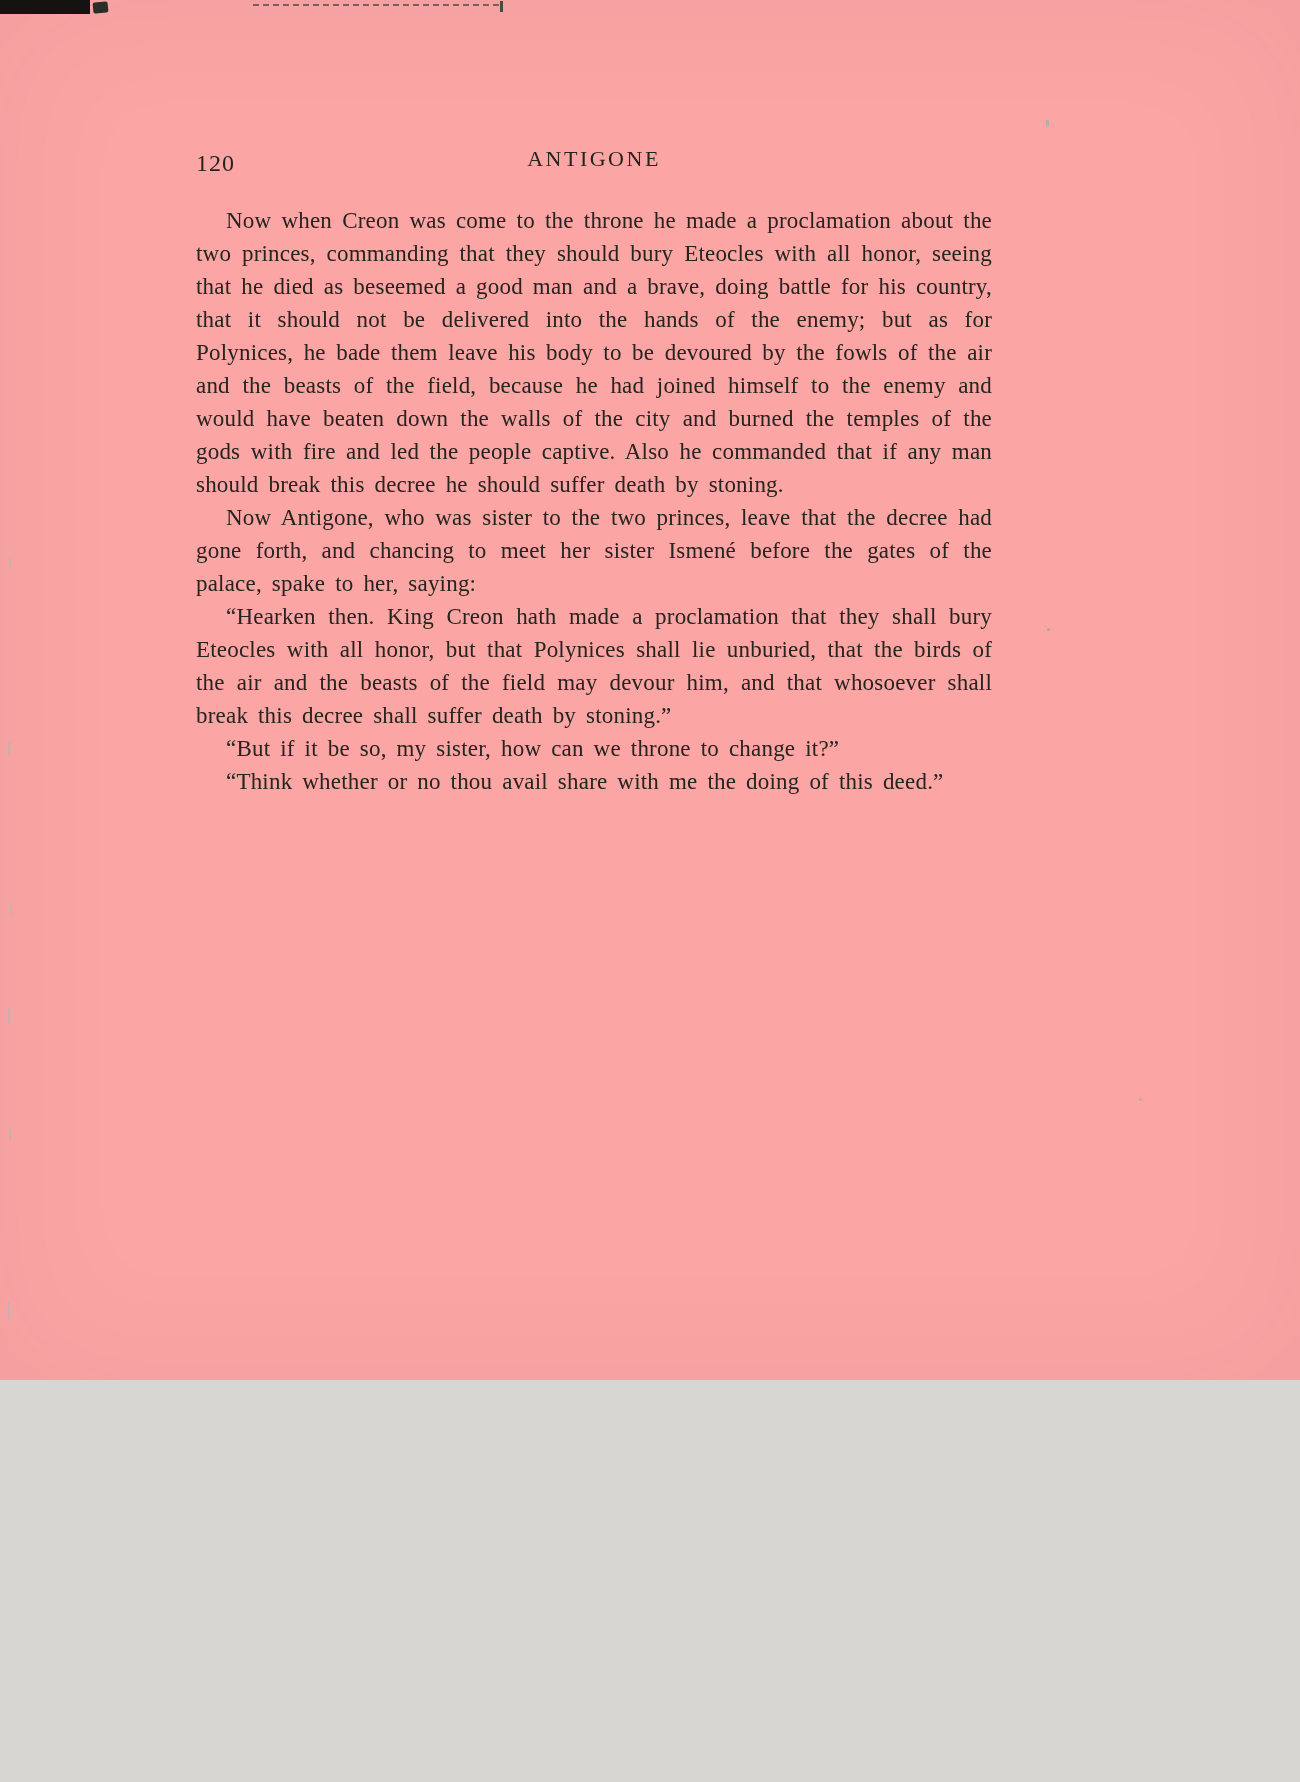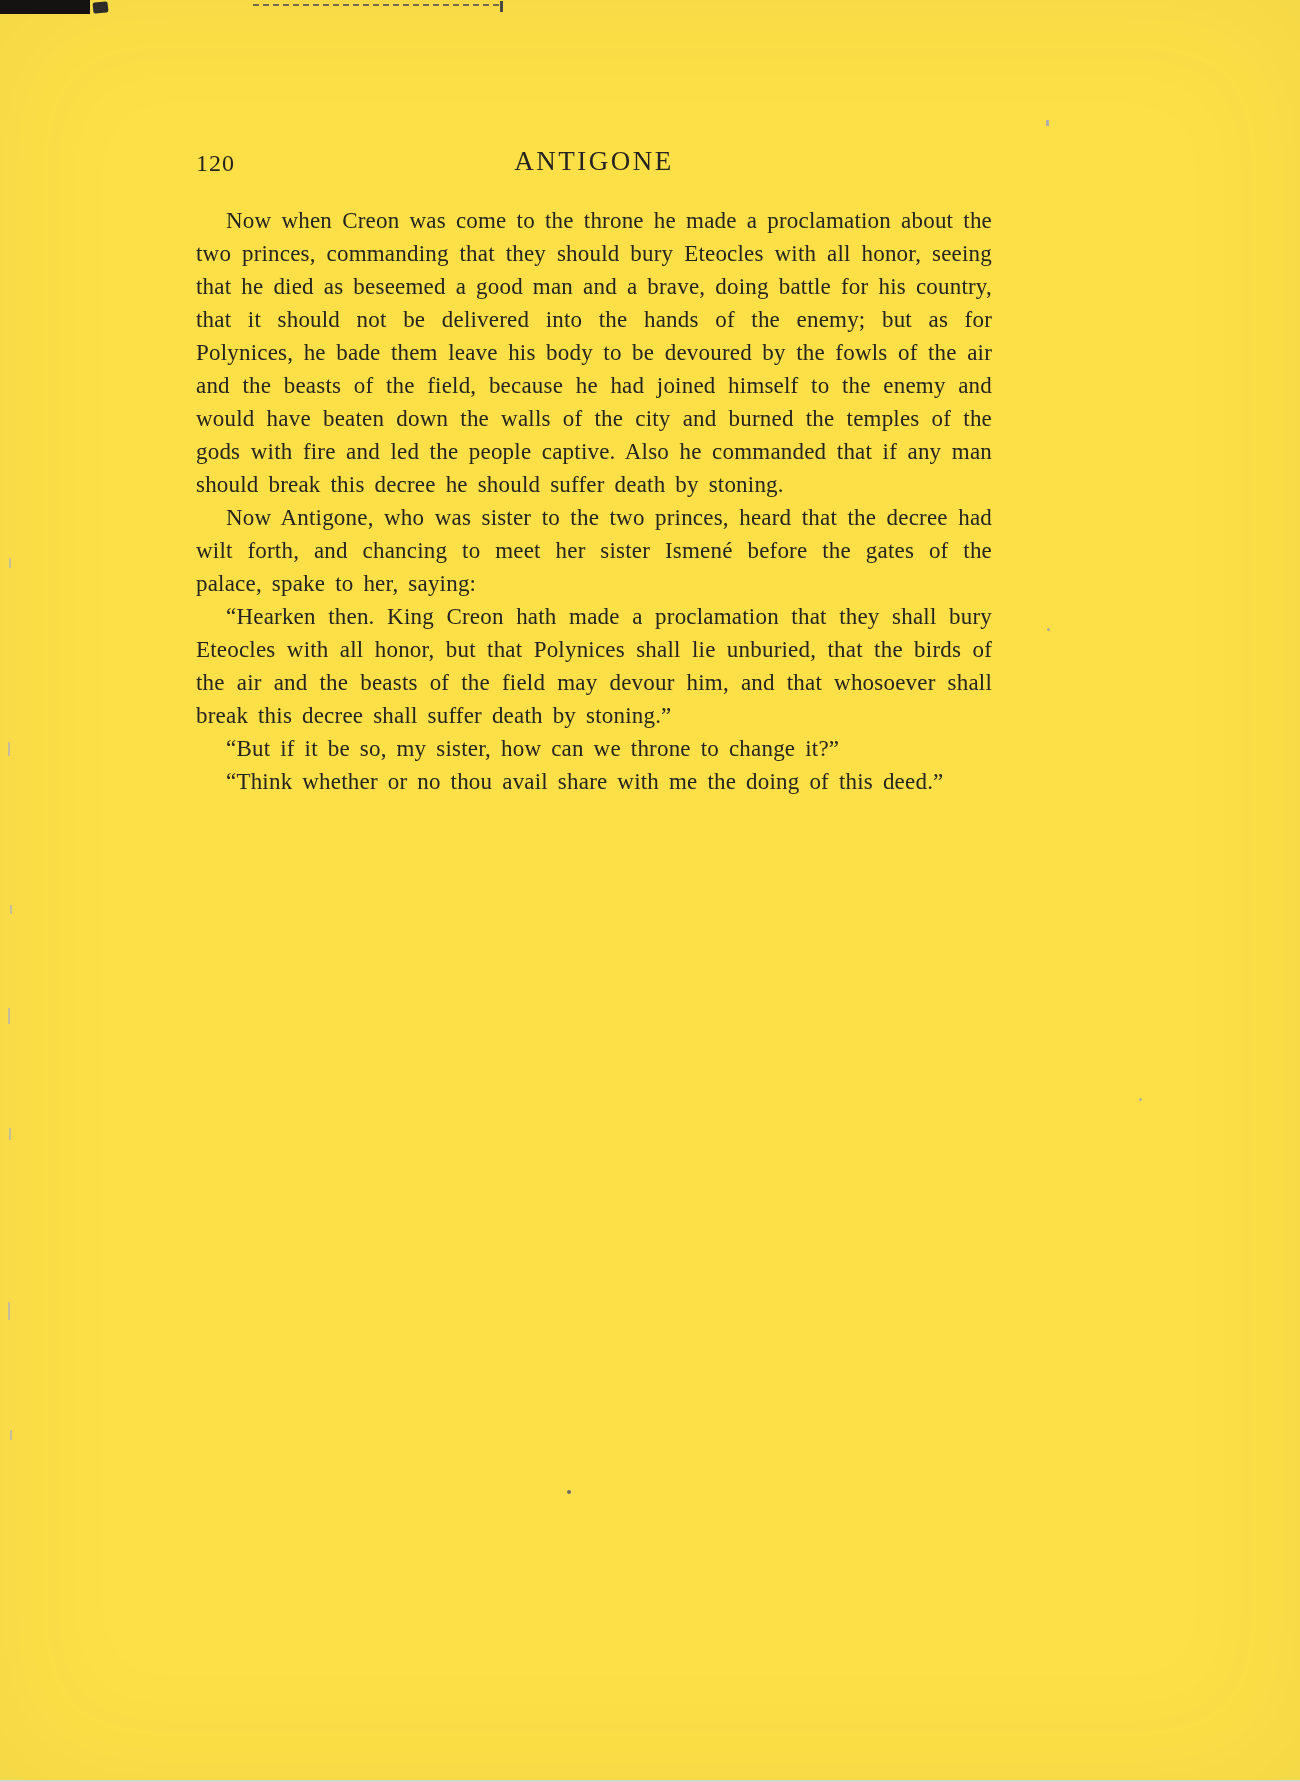--- a/index.html
+++ b/index.html
@@ -3,22 +3,22 @@
 <meta charset="utf-8">
 <style>
   html, body {
     margin: 0;
     padding: 0;
     background: #d8d6d2;
   }
   .scan-page {
     position: relative;
     width: 1300px;
-    height: 1780px;
-    background: #fde047;
+    height: 1380px;
+    background: #fca5a5;
     overflow: hidden;
     font-family: "Liberation Serif", "DejaVu Serif", serif;
     color: #26241f;
     box-shadow: inset 0 0 140px rgba(60,55,45,0.06);
   }
 
   
   .artifact { position: absolute; }
   .tl-black-bar   { left: 0; top: 0; width: 90px; height: 14px; background: #141311; }
   .tl-black-blob  { left: 93px; top: 2px; width: 15px; height: 11px; background: #2e2c29; transform: rotate(-6deg); border-radius: 2px; }
@@ -54,21 +54,21 @@
     left: 0;
     top: 8px;
     font-size: 24px;
     letter-spacing: 1px;
   }
   .running-head {
     position: absolute;
     left: 0; right: 0;
     top: 4px;
     text-align: center;
-    font-size: 27px;
+    font-size: 22px;
     letter-spacing: 2.5px;
   }
   .body-text p {
     margin: 0;
     font-size: 23px;
     line-height: 33px;
     text-align: justify;
     word-spacing: 4px;
     letter-spacing: 0.2px;
   }
@@ -97,21 +97,21 @@
 
   <div class="text-block">
 
     <div class="page-header">
       <span class="page-number">120</span>
       <span class="running-head">ANTIGONE</span>
     </div>
 
     <div class="body-text">
       <p class="indent">Now when Creon was come to the throne he made a proclamation about the two princes, commanding that they should bury Eteocles with all honor, seeing that he died as beseemed a good man and a brave, doing battle for his country, that it should not be delivered into the hands of the enemy; but as for Polynices, he bade them leave his body to be devoured by the fowls of the air and the beasts of the field, because he had joined himself to the enemy and would have beaten down the walls of the city and burned the temples of the gods with fire and led the people captive.  Also he commanded that if any man should break this decree he should suffer death by stoning.</p>
-      <p class="indent">Now Antigone, who was sister to the two princes, heard that the decree had wilt forth, and chancing to meet her sister Ismené before the gates of the palace, spake to her, saying:</p>
+      <p class="indent">Now Antigone, who was sister to the two princes, leave that the decree had gone forth, and chancing to meet her sister Ismené before the gates of the palace, spake to her, saying:</p>
       <p class="indent">“Hearken then.  King Creon hath made a proclamation that they shall bury Eteocles with all honor, but that Polynices shall lie unburied, that the birds of the air and the beasts of the field may devour him, and that whosoever shall break this decree shall suffer death by stoning.”</p>
       <p class="indent">“But if it be so, my sister, how can we throne to change it?”</p>
       <p class="indent">“Think whether or no thou avail share with me the doing of this deed.”</p>
     </div>
 
   </div>
 
 </div>
 
 </body></html>

